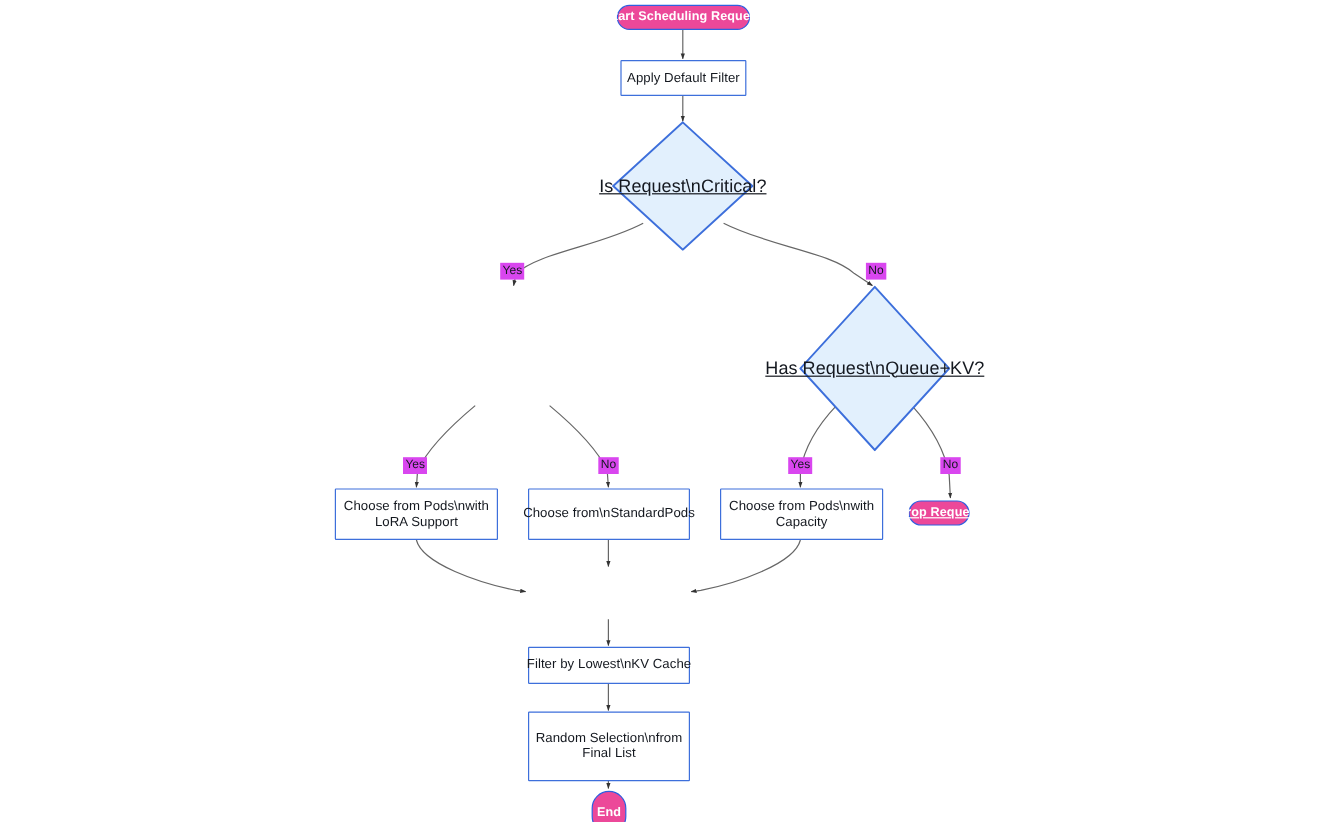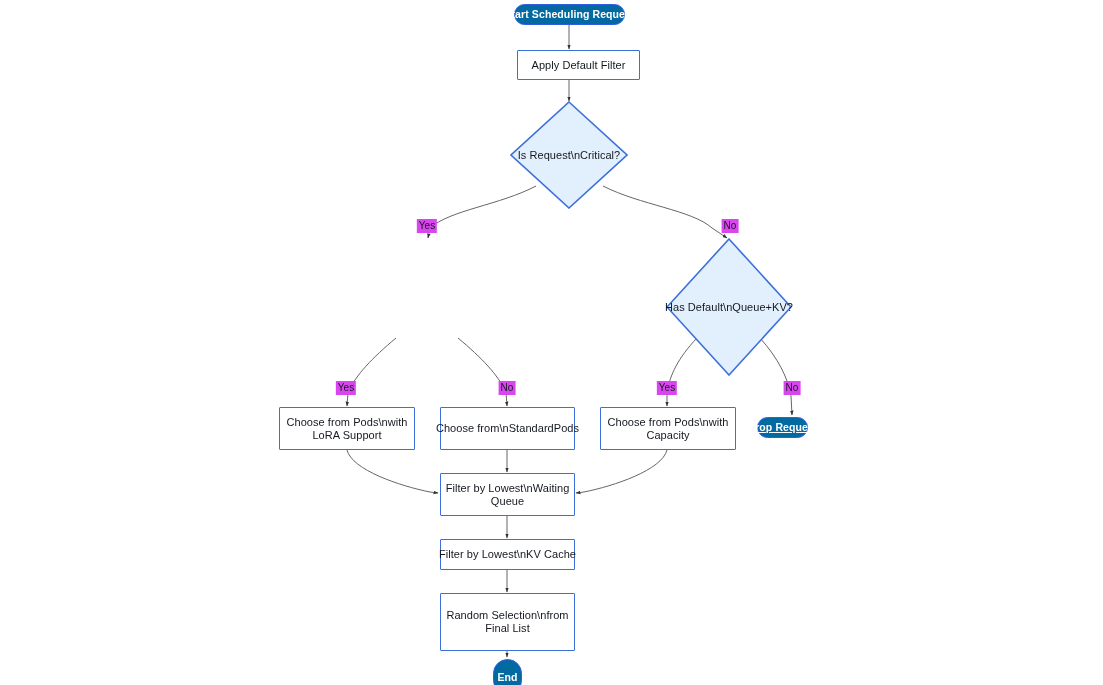--- a/index.html
+++ b/index.html
@@ -43,21 +43,21 @@
   }
 
   .node-process {
     background: #ffffff;
     border: 1.4px solid #3d6fdb;
     border-radius: 1px;
     padding: 2px 6px;
   }
 
   .node-terminal {
-    background: #0369a1;
+    background: #ec4899;
     border: 1.4px solid #2f5fe0;
     color: #ffffff;
     font-weight: bold;
     font-size: 10.5px;
     border-radius: 999px;
     padding: 0 10px;
     letter-spacing: 0.1px;
   }
 
   .node-decision {
@@ -67,24 +67,25 @@
   .node-decision .diamond-shape {
     position: absolute;
     left: 0;
     top: 0;
     width: 100%;
     height: 100%;
   }
   .node-decision .diamond-label {
     position: relative;
     z-index: 2;
-    font-size: 11px;
+    font-size: 15px;
     line-height: 13px;
     color: #14181f;
     white-space: nowrap;
+    text-decoration: underline;
   }
 
   .node-line {
     display: block;
     white-space: nowrap;
   }
 
   
   .edge-label {
     position: absolute;
@@ -144,37 +145,37 @@
   <span class="edge-label" style="left:730px; top:226px;">No</span>
   <span class="edge-label" style="left:346px; top:388px;">Yes</span>
   <span class="edge-label" style="left:507px; top:388px;">No</span>
   <span class="edge-label" style="left:667px; top:388px;">Yes</span>
   <span class="edge-label" style="left:792px; top:388px;">No</span>
 
   <div class="node node-terminal" style="left:514px; top:4px; width:111px; height:21px;">
     <span class="node-line">Start Scheduling Request</span>
   </div>
 
-  <div class="node node-process" style="left:517px; top:50px; width:123px; height:30px;">
+  <div class="node node-process" style="left:517px; top:50px; width:105px; height:30px;">
     <span class="node-line">Apply Default Filter</span>
   </div>
 
   <div class="node node-decision" style="left:510px; top:101px; width:118px; height:108px;">
     <svg class="diamond-shape" viewBox="0 0 118 108" preserveAspectRatio="none">
       <polygon points="59,1 117,54 59,107 1,54" fill="#e2f0fd" stroke="#3d6fdb" stroke-width="1.6"></polygon>
     </svg>
     <span class="diamond-label">Is Request\nCritical?</span>
   </div>
 
 
   <div class="node node-decision" style="left:666px; top:238px; width:126px; height:138px;">
     <svg class="diamond-shape" viewBox="0 0 126 138" preserveAspectRatio="none">
       <polygon points="63,1 125,69 63,137 1,69" fill="#e2f0fd" stroke="#3d6fdb" stroke-width="1.6"></polygon>
     </svg>
-    <span class="diamond-label">Has Default\nQueue+KV?</span>
+    <span class="diamond-label">Has Request\nQueue+KV?</span>
   </div>
 
   <div class="node node-process" style="left:279px; top:407px; width:136px; height:43px; flex-direction:column;">
     <span class="node-line">Choose from Pods\nwith</span>
     <span class="node-line">LoRA Support</span>
   </div>
 
   <div class="node node-process" style="left:440px; top:407px; width:135px; height:43px; flex-direction:row;">
     <span class="node-line">Choose from\nStandard</span>
     <span class="node-line">Pods</span>
@@ -182,24 +183,20 @@
 
   <div class="node node-process" style="left:600px; top:407px; width:136px; height:43px; flex-direction:column;">
     <span class="node-line">Choose from Pods\nwith</span>
     <span class="node-line">Capacity</span>
   </div>
 
   <div class="node node-terminal" style="left:757px; top:417px; width:51px; height:21px;text-decoration:underline;">
     <span class="node-line">Drop Request</span>
   </div>
 
-  <div class="node node-process" style="left:440px; top:473px; width:135px; height:43px; flex-direction:column;">
-    <span class="node-line">Filter by Lowest\nWaiting</span>
-    <span class="node-line">Queue</span>
-  </div>
 
   <div class="node node-process" style="left:440px; top:539px; width:135px; height:31px;align-items:center;">
     <span class="node-line">Filter by Lowest\nKV Cache</span>
   </div>
 
   <div class="node node-process" style="left:440px; top:593px; width:135px; height:58px; flex-direction:column;">
     <span class="node-line">Random Selection\nfrom</span>
     <span class="node-line">Final List</span>
   </div>
 

